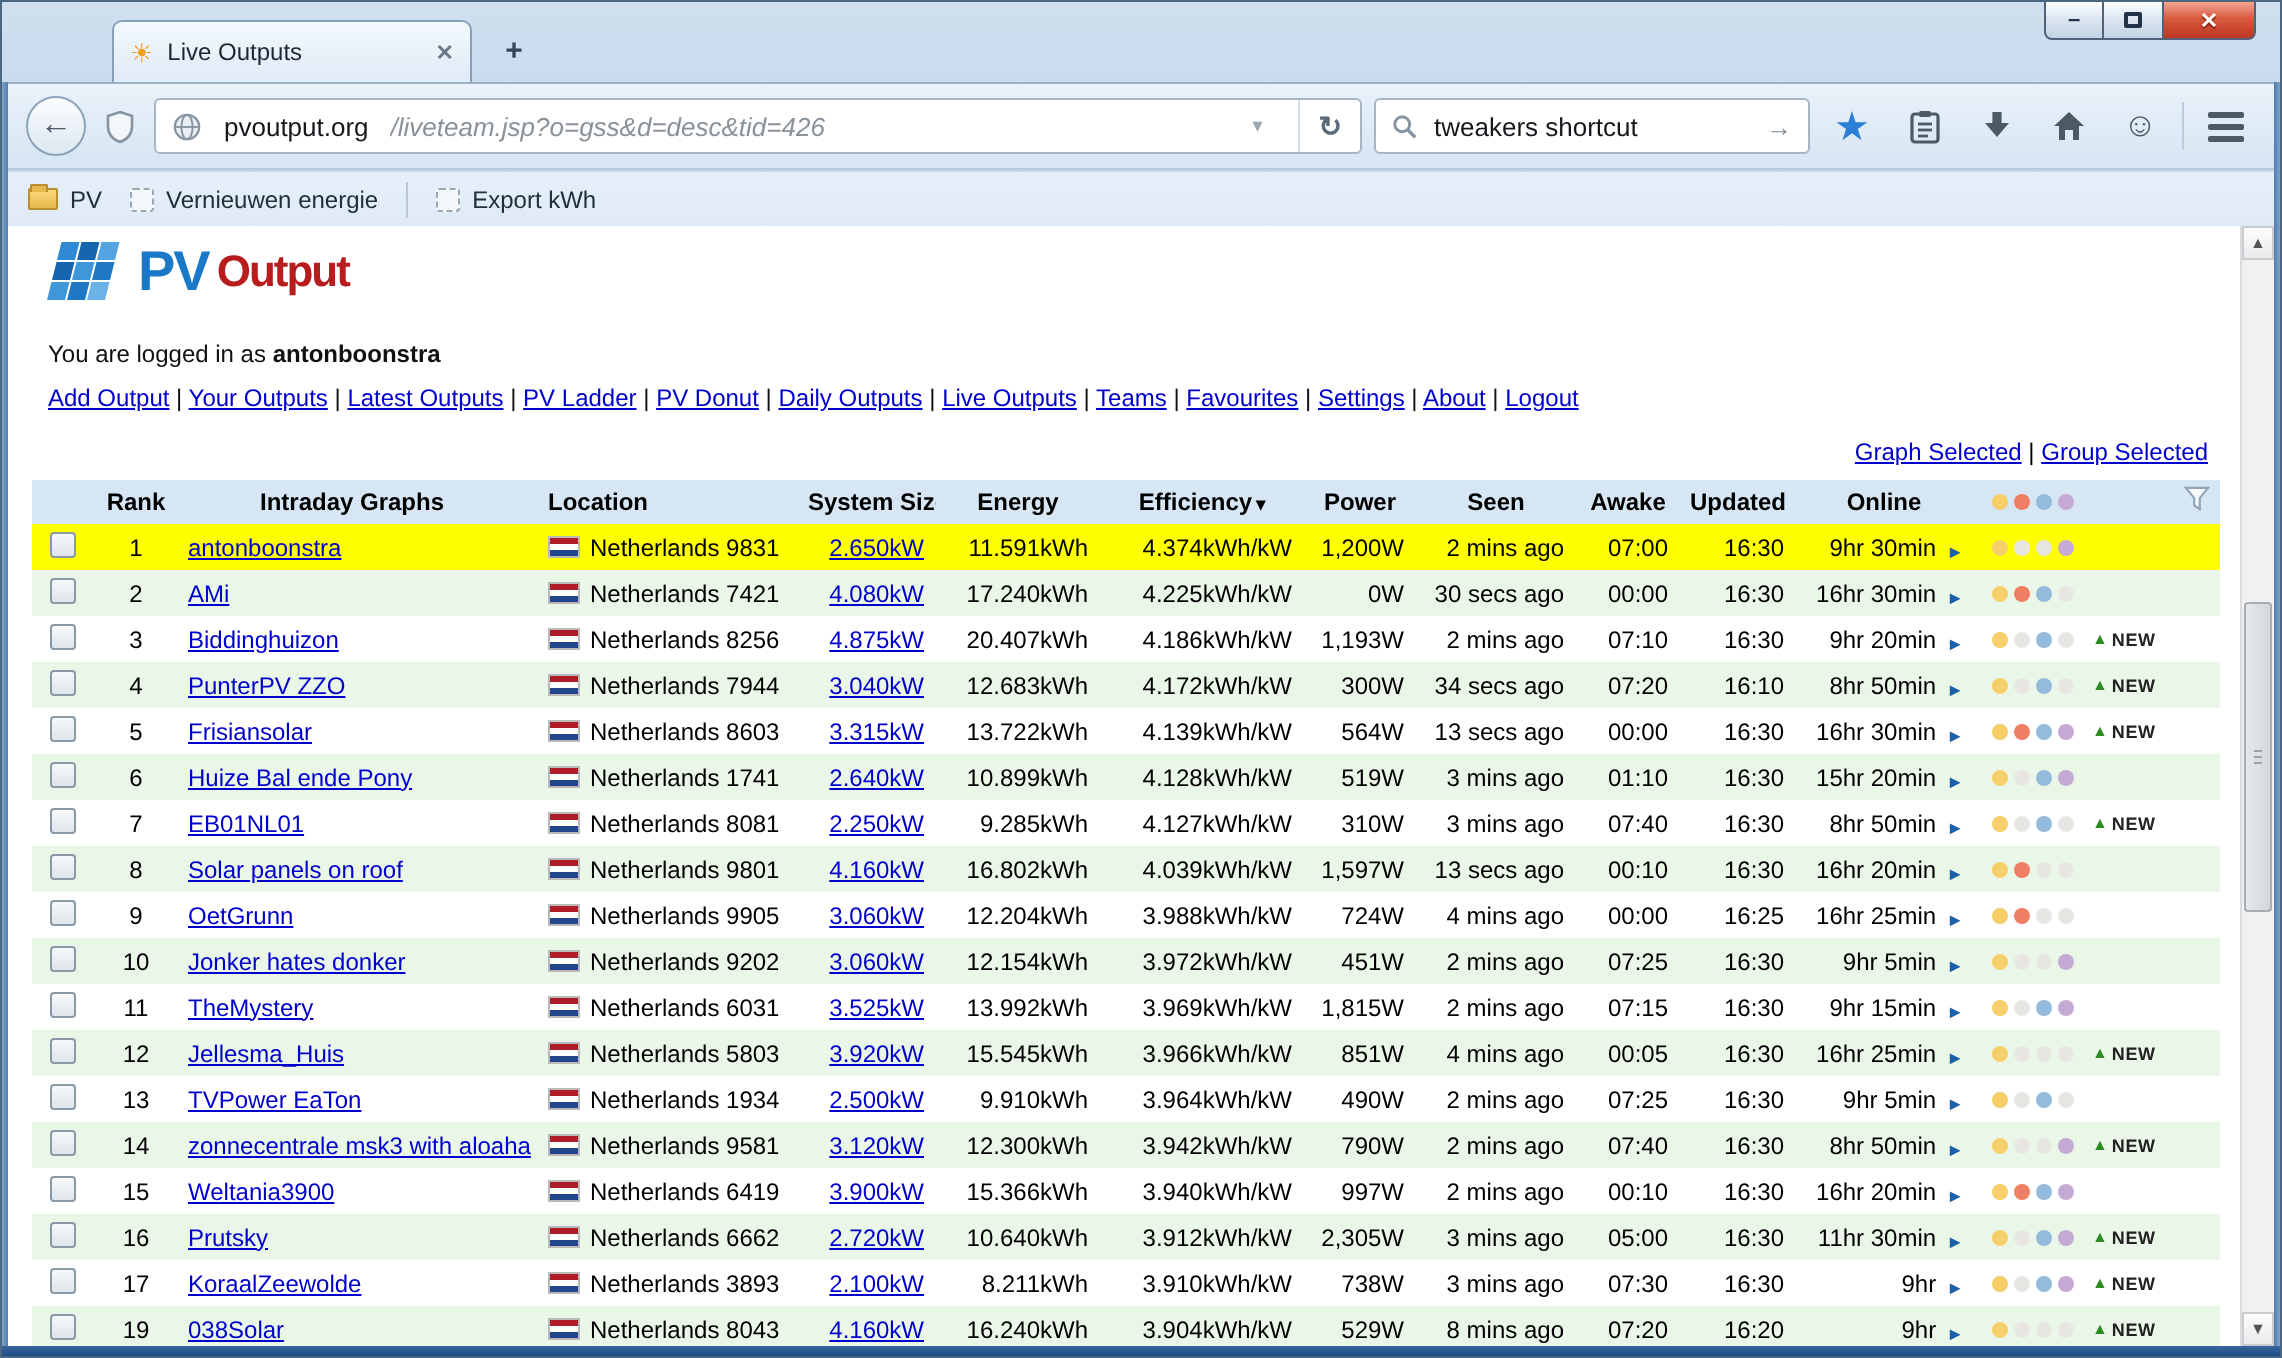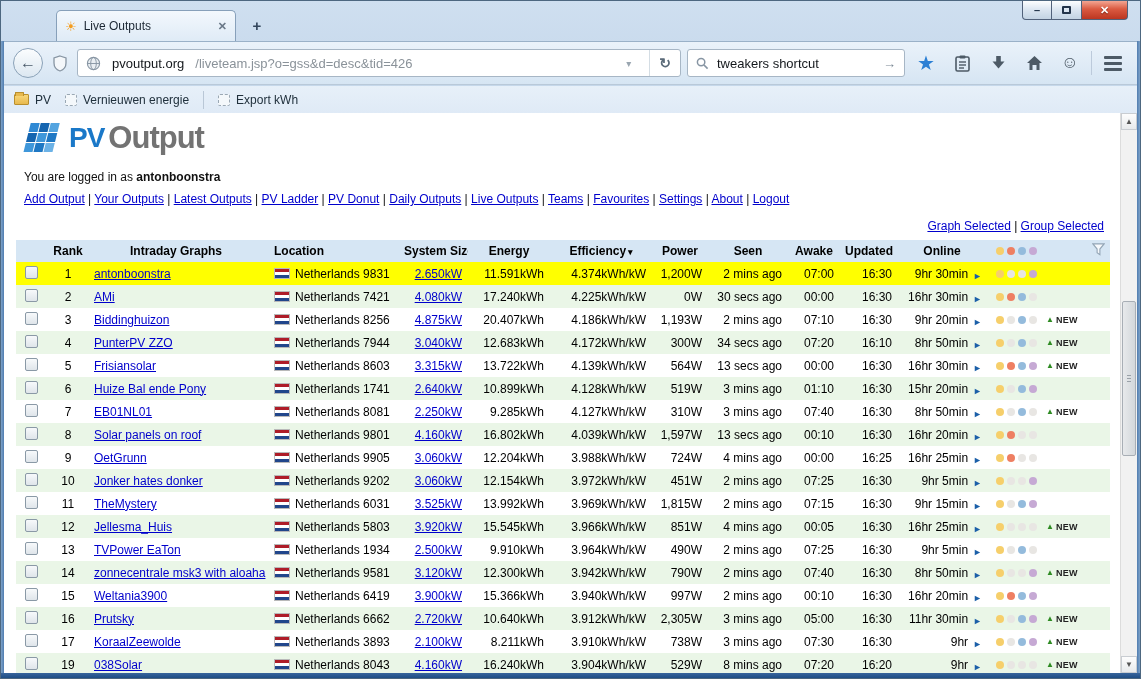--- a/index.html
+++ b/index.html
@@ -31,21 +31,21 @@
   .navbar{position:absolute;top:40px;left:3px;right:3px;height:44px;z-index:4;
     background:linear-gradient(#eaf2fa,#d6e5f3);border-top:1px solid #9ab1c8;border-bottom:1px solid #b9c9d9;
     display:flex;align-items:center;padding:0 9px;gap:6px;}
   .back-btn{width:30px;height:30px;border-radius:50%;border:1px solid #8ba2b8;flex:0 0 auto;
     background:linear-gradient(#fbfdfe,#dce7f1);display:flex;align-items:center;justify-content:center;
     color:#4a5a6a;font-size:16px;font-weight:bold;}
   .shield-btn{width:22px;height:26px;display:flex;align-items:center;justify-content:center;flex:0 0 auto;}
   .urlbar{flex:1;height:28px;background:#fff;border:1px solid #a7b6c5;border-radius:3px;
     display:flex;align-items:center;padding:0 0 0 8px;gap:11px;font-size:13px;min-width:0;}
   .urlbar .domain{color:#14181c;}
-  .urlbar .path{color:#8a9299;flex:1;white-space:nowrap;overflow:hidden;}
+  .urlbar .path{color:#8a9299;flex:1;white-space:nowrap;overflow:hidden;font-style:italic;}
   .urlbar .url-drop{color:#9aa6b0;font-size:10px;padding:0 7px;}
   .urlbar .reload{color:#5a6a78;font-size:14px;font-weight:bold;border-left:1px solid #d4dde4;height:100%;
     display:flex;align-items:center;padding:0 9px;}
   .searchbar{width:218px;height:28px;background:#fff;border:1px solid #a7b6c5;border-radius:3px;flex:0 0 auto;
     display:flex;align-items:center;padding:0 8px;gap:6px;}
   .searchbar input{border:none;outline:none;flex:1;font-size:13px;color:#14181c;min-width:0;background:transparent;}
   .searchbar .go-arrow{color:#7a8894;font-size:13px;}
   .tool-ic{width:30px;height:28px;display:flex;align-items:center;justify-content:center;flex:0 0 auto;color:#4d5a66;}
   .tool-ic.star{color:#2b7fd4;font-size:20px;}
   .tool-ic.smiley{font-size:17px;color:#4d5a66;}
@@ -57,21 +57,21 @@
     background:linear-gradient(#e7f0f9,#dfeaf6);display:flex;align-items:center;padding:0 10px;gap:14px;font-size:12px;color:#20303c;}
   .bm-item{display:flex;align-items:center;gap:6px;}
   .bm-folder{width:15px;height:11px;background:linear-gradient(#f8d77a,#e8b94e);border:1px solid #b98f2e;border-radius:1px;position:relative;}
   .bm-folder:before{content:"";position:absolute;top:-3px;left:0;width:7px;height:3px;background:#e8b94e;border:1px solid #b98f2e;border-bottom:none;border-radius:1px 1px 0 0;}
   .bm-dashed{width:12px;height:12px;border:1px dashed #9aa8b4;border-radius:2px;background:#f4f8fb;}
   .bm-sep{width:1px;height:18px;background:#b9c7d6;}
   
   .content{position:absolute;top:112px;left:3px;right:20px;bottom:5px;background:#fff;overflow:hidden;z-index:3;}
   .logo{position:absolute;top:7px;left:19px;display:flex;align-items:center;gap:4px;}
   .logo .pv{font-size:28px;font-weight:bold;color:#1a78c8;letter-spacing:-1px;}
-  .logo .out{font-size:31px;font-weight:bold;color:#737373;letter-spacing:-1px;}
+  .logo .out{font-size:22px;font-weight:bold;color:#b91c1c;letter-spacing:-1px;}
   .login-line{position:absolute;top:57px;left:20px;font-size:12px;color:#111;}
   .login-line b{font-weight:bold;}
   .site-nav{position:absolute;top:79px;left:20px;font-size:12px;color:#111;}
   a.plink{color:#0000cc;text-decoration:underline;cursor:pointer;}
   .head-row{position:absolute;top:103px;left:20px;right:16px;height:22px;}
   .head-title{font-size:16px;font-weight:bold;color:#000;}
   .head-title a{font-size:16px;font-weight:bold;}
   .sel-actions{position:absolute;right:0;top:3px;font-size:12px;}
   
   .table{position:absolute;top:127px;left:12px;width:1094px;}

